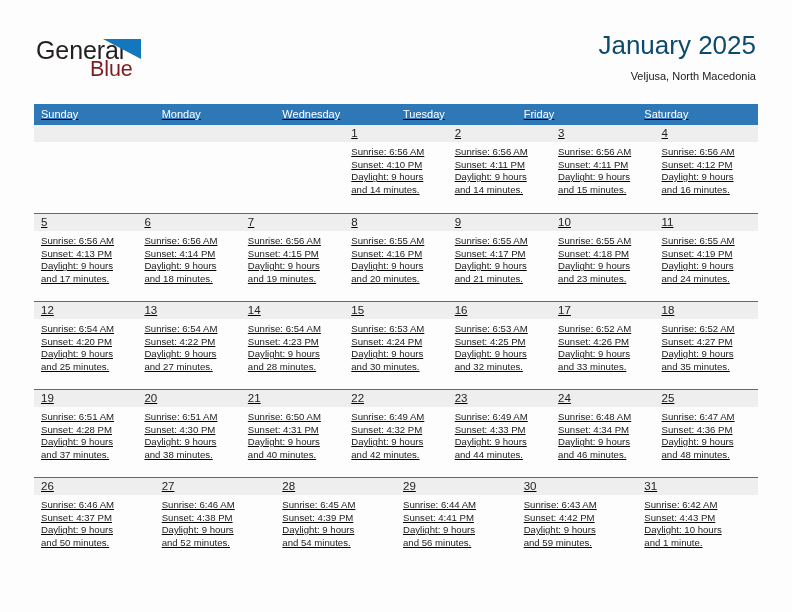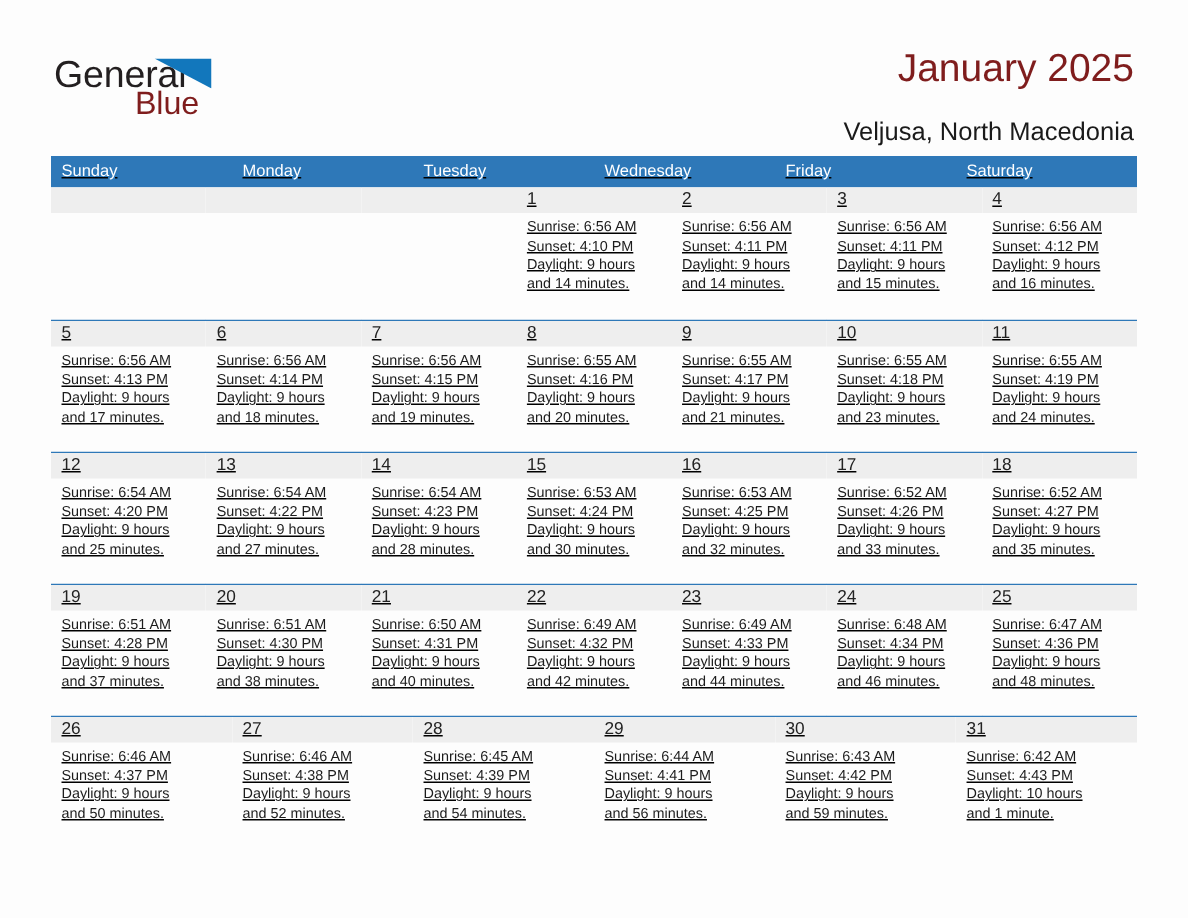--- a/index.html
+++ b/index.html
@@ -54,30 +54,30 @@
   }
 
   .title-block {
     position: absolute;
     right: 36px;
     top: 28px;
     text-align: right;
   }
   .cal-title {
     font-size: 26px;
-    color: #7f1d1d;
+    color: #0c4a6e;
     font-weight: normal;
     line-height: 34px;
     white-space: nowrap;
   }
   .cal-subtitle {
-    font-size: 17px;
+    font-size: 11px;
     color: #1a1a1a;
     line-height: 22px;
-    margin-top: 15px;
+    margin-top: 3px;
     white-space: nowrap;
   }
 
   
   .calendar {
     position: absolute;
     left: 34px;
     top: 104px;
     width: 724px;
     text-decoration: underline;
@@ -150,22 +150,22 @@
     <div class="cal-title">January 2025</div>
     <div class="cal-subtitle">Veljusa, North Macedonia</div>
   </div>
 
 </div>
 
 <div class="calendar">
   <div class="weekday-row" id="weekday-row">
       <div class="weekday">Sunday</div>
       <div class="weekday">Monday</div>
+      <div class="weekday">Wednesday</div>
       <div class="weekday">Tuesday</div>
-      <div class="weekday">Wednesday</div>
       <div class="weekday">Friday</div>
       <div class="weekday">Saturday</div>
     </div>
   <div id="weeks-container">
       <div class="week-row first">
         <div class="day-cell empty">
           <div class="day-num-strip"></div>
         </div>
         <div class="day-cell empty">
           <div class="day-num-strip"></div>

